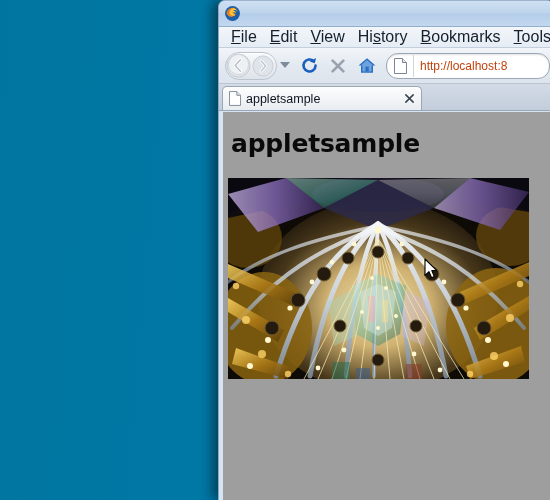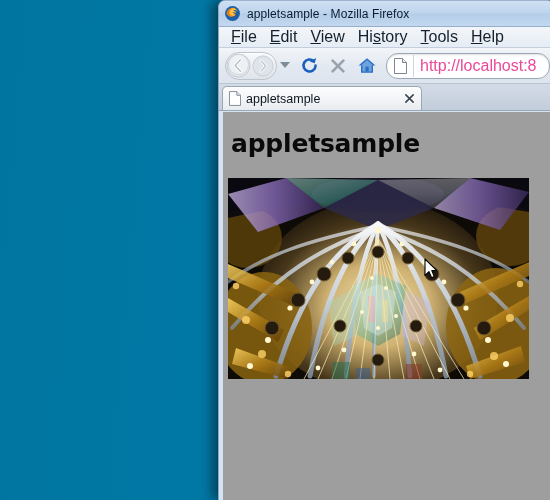--- a/index.html
+++ b/index.html
@@ -105,21 +105,21 @@
     box-shadow: inset 0 1px 2px rgba(0,0,0,.12);
     min-width: 0;
   }
   #urlbar .favbox {
     width: 26px; height: 22px;
     display:flex; align-items:center; justify-content:center;
     border-right: 1px solid #cdd5de;
     flex: 0 0 auto;
   }
   #url-text {
-    font-size: 16px; color: #ec4899;
+    font-size: 12px; color: #c2410c;
     padding-left: 6px;
     white-space: nowrap;
     overflow: hidden;
   }
   
   #tabstrip {
     height: 27px;
     background: linear-gradient(to bottom,#d2dbe6,#c3cddb);
     display: flex; align-items: flex-end;
     padding-left: 3px;
@@ -190,28 +190,28 @@
 
     <div id="titlebar">
       <span class="ff-logo">
         <svg viewBox="0 0 32 32" width="17" height="17">
           <circle cx="16" cy="16" r="14" fill="#1f5fa8"></circle>
           <path d="M5 16a11 11 0 0 1 18-8c-4-1-8 0-10 3 4-1 7 0 9 2-3 0-6 1-8 3 3-1 6 0 8 2-2 3-6 5-10 4A11 11 0 0 1 5 16z" fill="#f08a1e"></path>
           <path d="M16 6c5 0 9 3 10 7-2-3-6-4-9-3 3 1 5 3 6 6-2-2-5-3-8-2 3 1 5 3 5 6-4 1-8-1-10-4-1-6 2-10 6-10z" fill="#ffc33a"></path>
           <path d="M8 12c2-4 6-6 10-6-4 1-7 3-8 6-1 3 0 6 2 8-3-2-5-5-4-8z" fill="#e05a10"></path>
         </svg>
       </span>
-      <span id="window-title">appletsample - Mozilla Firefox</span>
     </div>
 
     <div id="menubar">
       <div class="menu-item"><u>F</u>ile</div>
       <div class="menu-item"><u>E</u>dit</div>
       <div class="menu-item"><u>V</u>iew</div>
       <div class="menu-item">Hi<u>s</u>tory</div>
+      <div class="menu-item"><u>B</u>ookmarks</div>
       <div class="menu-item"><u>T</u>ools</div>
       <div class="menu-item"><u>H</u>elp</div>
     </div>
 
     <div id="navbar">
       <div class="navbtns">
         <div class="backfwd">
           <div class="btn-back">
             <svg width="25" height="25" viewBox="0 0 26 26">
               <circle cx="13" cy="13" r="12" fill="#e3e7ec" stroke="#c3cad2"></circle>

